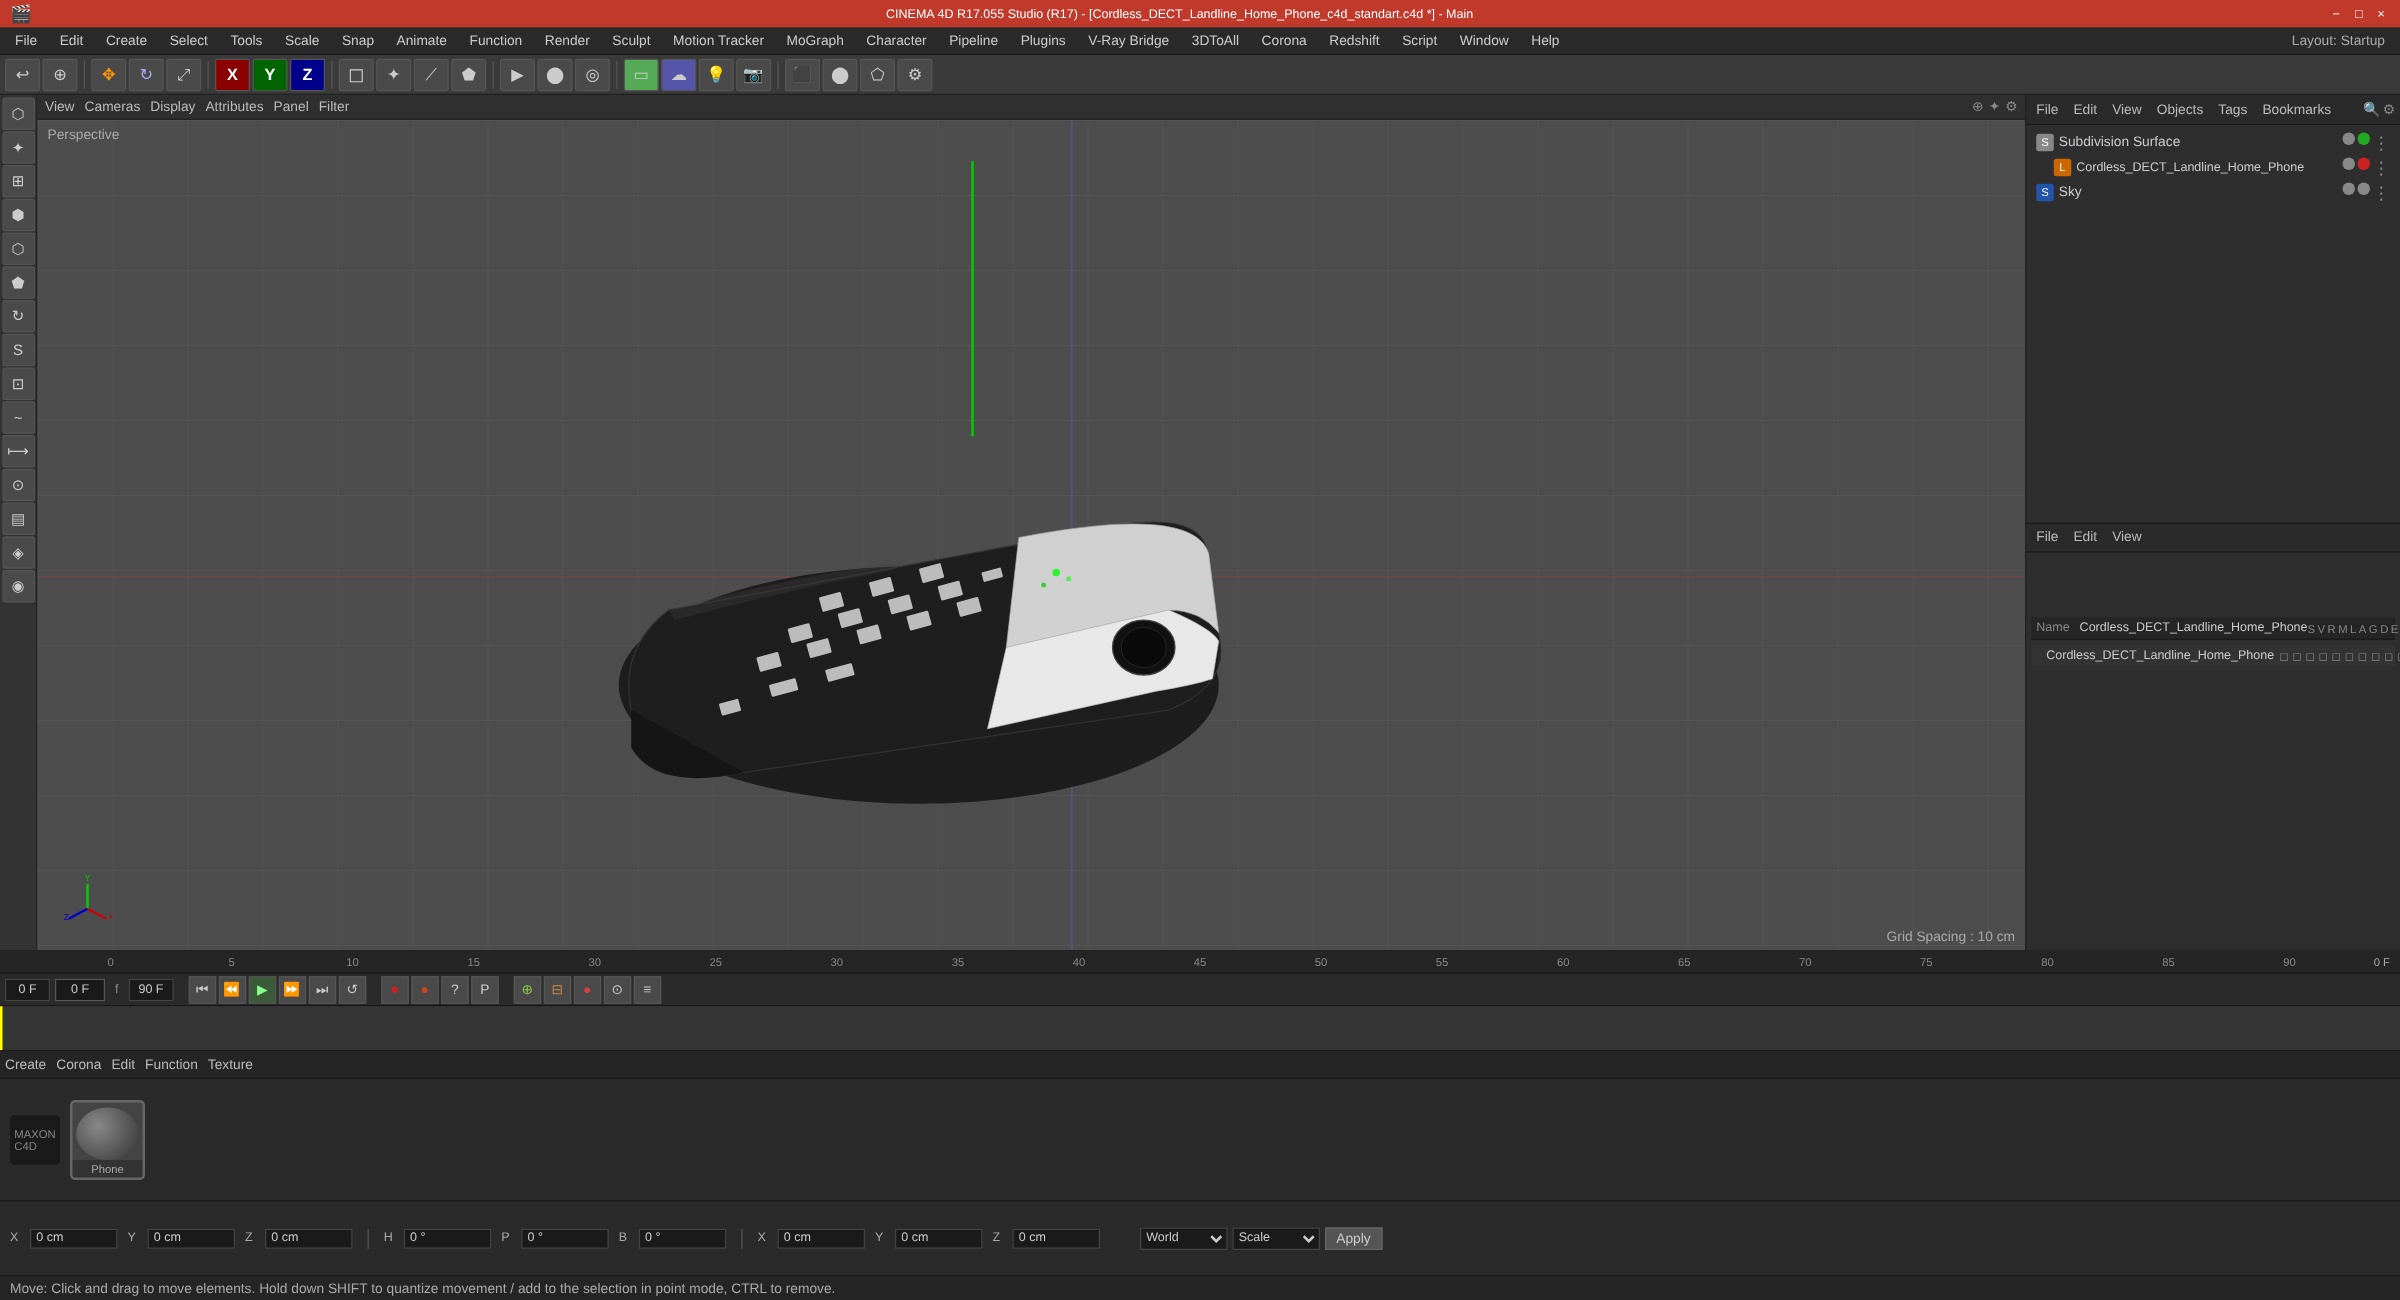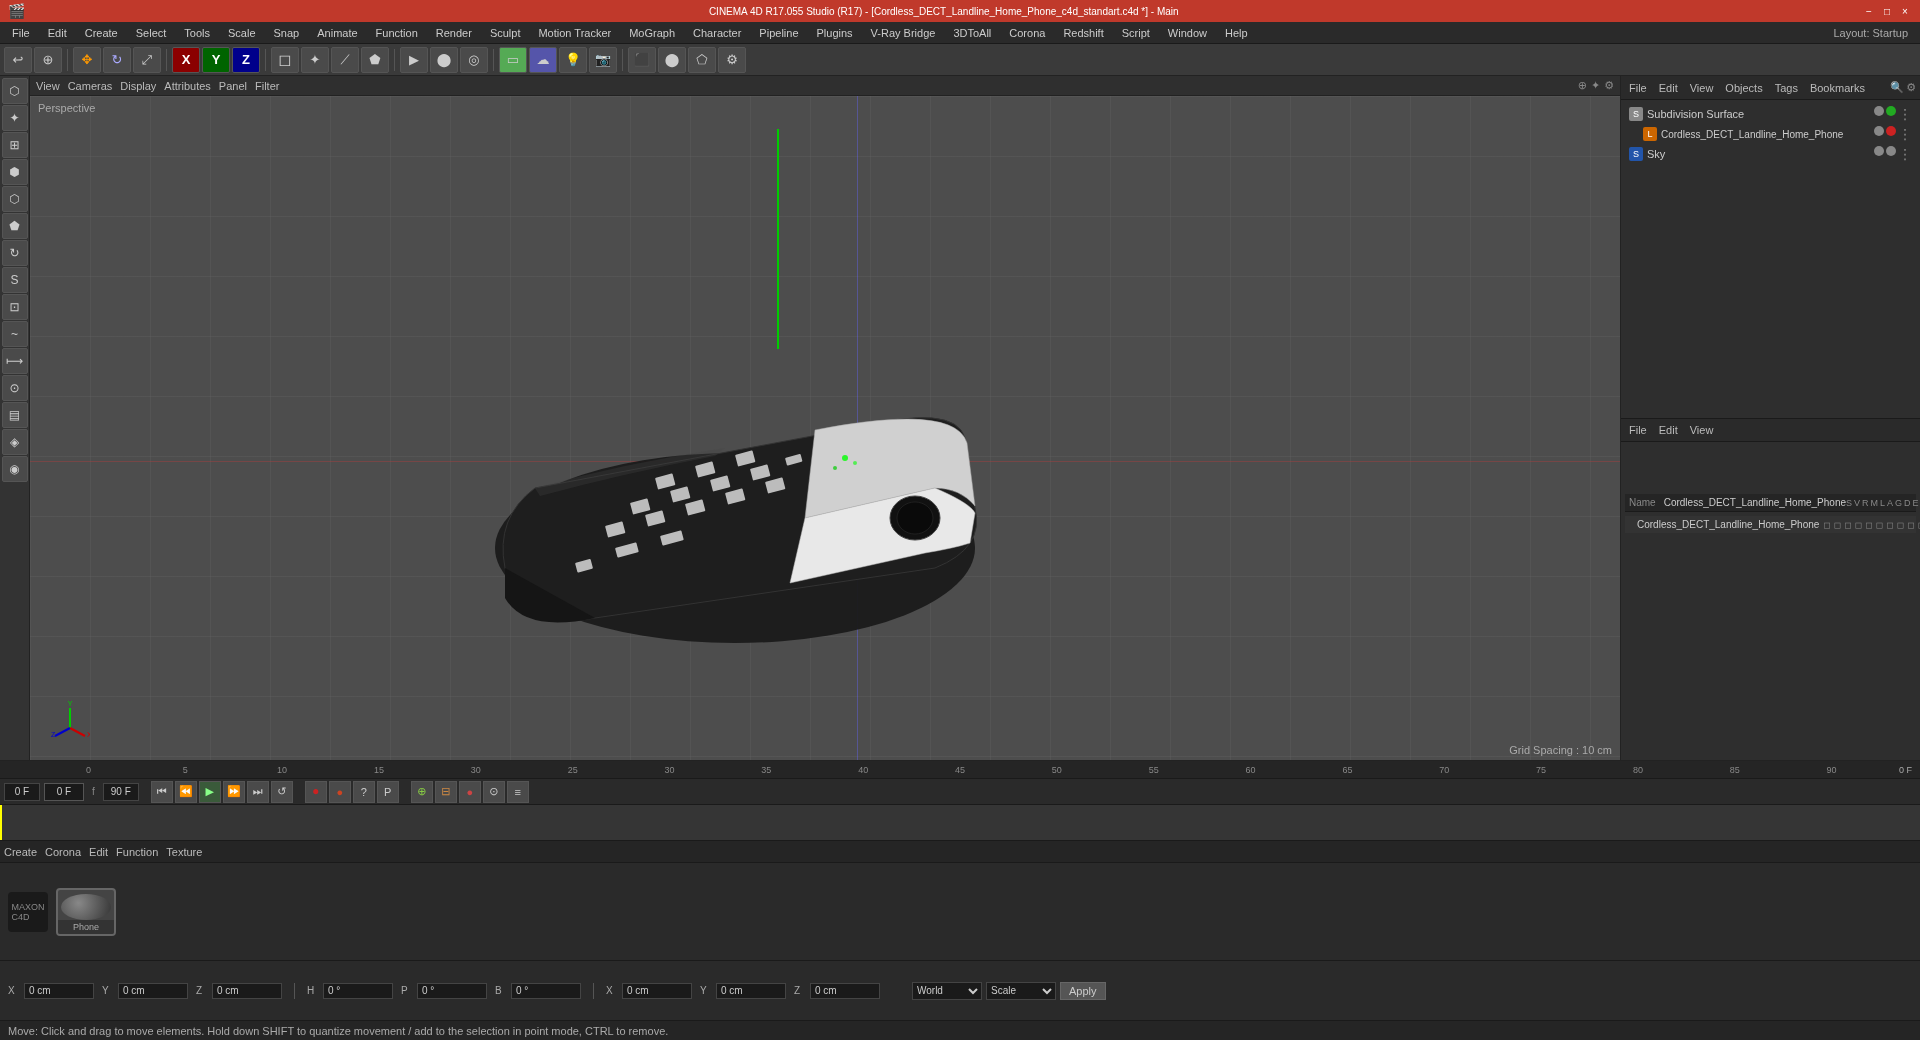--- a/index.html
+++ b/index.html
@@ -141,21 +141,21 @@
     }
     #mat-toolbar {
       height: 22px; background: #252525; display: flex; align-items: center; padding: 0 4px; gap: 8px;
       border-bottom: 1px solid #1a1a1a;
     }
     .mat-tb-item { color: #bbb; cursor: pointer; font-size: 11px; }
     #mat-content {
       flex: 1; display: flex; align-items: center; padding: 8px; gap: 8px; overflow-x: auto;
     }
     .mat-thumb {
-      width: 60px; height: 48px; border-radius: 4px; background: #444;
+      width: 60px; height: 64px; border-radius: 4px; background: #444;
       border: 2px solid #666; display: flex; flex-direction: column; align-items: center;
       justify-content: flex-end; cursor: pointer; overflow: hidden;
     }
     .mat-thumb-sphere {
       width: 50px; height: 50px; border-radius: 50%; background: radial-gradient(circle at 35% 35%, #888, #333);
       margin: 4px auto 0;
     }
     .mat-label { font-size: 9px; color: #aaa; padding: 2px; text-align: center; background: #333; width: 100%; }
 
     

